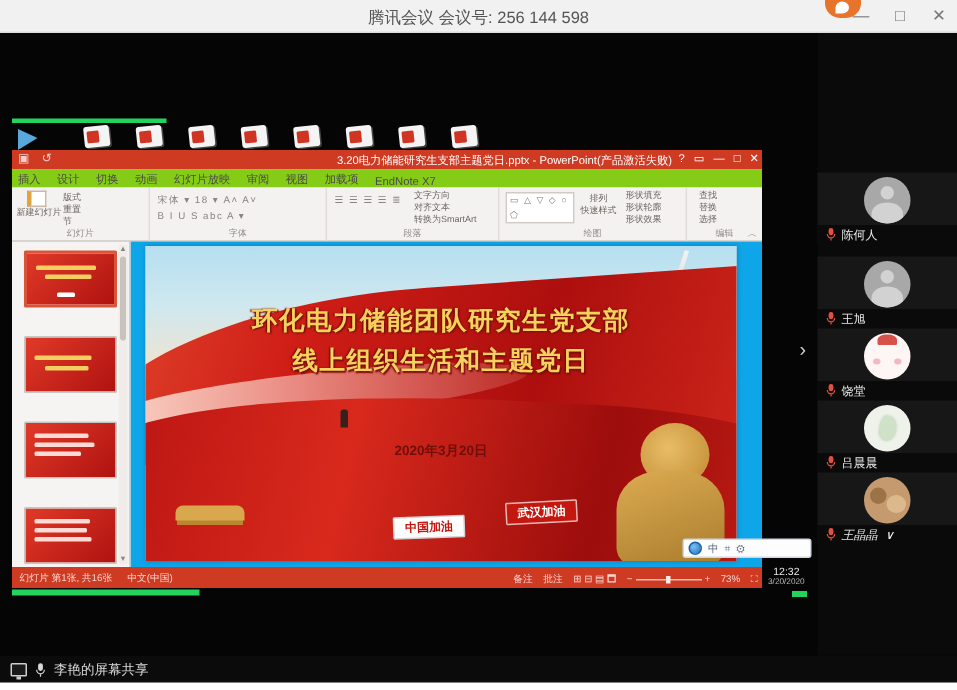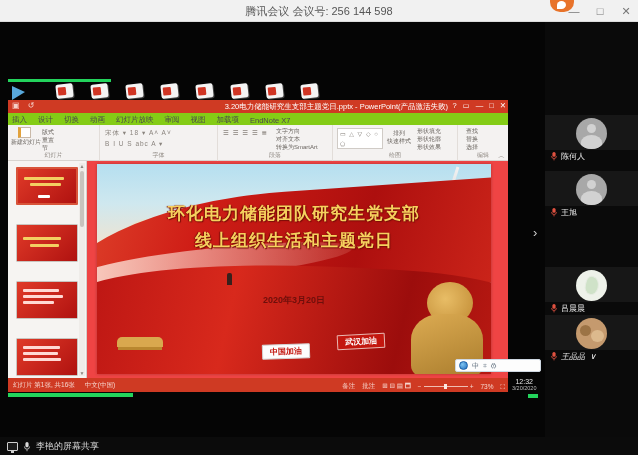--- a/index.html
+++ b/index.html
@@ -39,21 +39,21 @@
   .rgroup { position:absolute; top:0; height:36px; border-right:1px solid #e2ddd9; }
   .rgroup .glabel { position:absolute; left:0; right:0; bottom:1px; text-align:center; font-size:6px; color:#918b85; }
   .rsmall { font-size:6px; color:#6b6661; line-height:8px; white-space:nowrap; }
   .rglyphs { font-size:6.5px; color:#8a847e; letter-spacing:1px; white-space:nowrap; }
   .bigbtn { position:absolute; left:3px; top:2px; width:26px; text-align:center; }
   .bigbtn .bicon { width:13px; height:11px; margin:0 auto; background:#fff; border:1px solid #c9b9a8; border-left:3px solid #e2a23c; }
   .shapebox { position:absolute; left:4px; top:3px; width:46px; height:21px; background:#fff; border:1px solid #d0cbc6; font-size:6px; color:#7d7771; line-height:10px; padding-left:2px; letter-spacing:1px; overflow:hidden; }
   .ribbon-collapse { position:absolute; right:3px; top:26px; font-size:7px; color:#948e88; }
 
   
-  .ppt-body { position:absolute; left:0; top:61px; width:100%; height:217px; background:#ef4444; }
+  .ppt-body { position:absolute; left:0; top:61px; width:100%; height:217px; background:#0ea5e9; }
   .thumb-panel { position:absolute; left:0; top:0; width:79px; height:100%; background:#f6f4f2; border-right:1px solid #d3cfcb; }
   .thumb { position:absolute; left:8px; width:62px; height:38px; background:linear-gradient(135deg,#e03a28,#b01210); border:1px solid #c9c4bf; border-radius:1px; overflow:hidden; }
   .thumb.sel { border:2px solid #d8543a; }
   .thumb .tline { position:absolute; left:10%; height:3px; border-radius:1px; }
   .thumb-scroll { position:absolute; right:1px; top:2px; width:6px; height:calc(100% - 4px); background:#efece9; }
   .thumb-scroll .sthumb { position:absolute; left:1px; top:8px; width:4px; height:56px; background:#c8c3be; border-radius:2px; }
   .thumb-scroll .arr { position:absolute; left:0; width:6px; text-align:center; font-size:5px; color:#8a857f; }
 
   
   .slide-area { position:absolute; left:80px; top:0; width:420px; height:100%; }
@@ -350,20 +350,35 @@
         <div class="tile-label">
           <svg width="8" height="10" viewBox="0 0 10 12">
               <rect x="3" y="1" width="4" height="6" rx="2" fill="#e05140"></rect>
               <path d="M2 6 a3 3.2 0 0 0 6 0" stroke="#e05140" stroke-width="1" fill="none"></path>
               <line x1="5" y1="9.5" x2="5" y2="11.5" stroke="#e05140" stroke-width="1"></line>
             </svg>
           <span class="pname">王旭</span>
         </div>
       </div>
 
+      <div class="tile" style="top:197px;">
+        <div class="avatar avatar-rabbit">
+            <div class="hat"></div>
+            <div class="cheek1"></div>
+            <div class="cheek2"></div>
+          </div>
+        <div class="tile-label">
+          <svg width="8" height="10" viewBox="0 0 10 12">
+              <rect x="3" y="1" width="4" height="6" rx="2" fill="#e05140"></rect>
+              <path d="M2 6 a3 3.2 0 0 0 6 0" stroke="#e05140" stroke-width="1" fill="none"></path>
+              <line x1="5" y1="9.5" x2="5" y2="11.5" stroke="#e05140" stroke-width="1"></line>
+            </svg>
+          <span class="pname">饶堂</span>
+        </div>
+      </div>
 
       <div class="tile" style="top:245px;">
         <div class="avatar avatar-plant">
             <div class="leaf"></div>
           </div>
         <div class="tile-label">
           <svg width="8" height="10" viewBox="0 0 10 12">
               <rect x="3" y="1" width="4" height="6" rx="2" fill="#e05140"></rect>
               <path d="M2 6 a3 3.2 0 0 0 6 0" stroke="#e05140" stroke-width="1" fill="none"></path>
               <line x1="5" y1="9.5" x2="5" y2="11.5" stroke="#e05140" stroke-width="1"></line>

